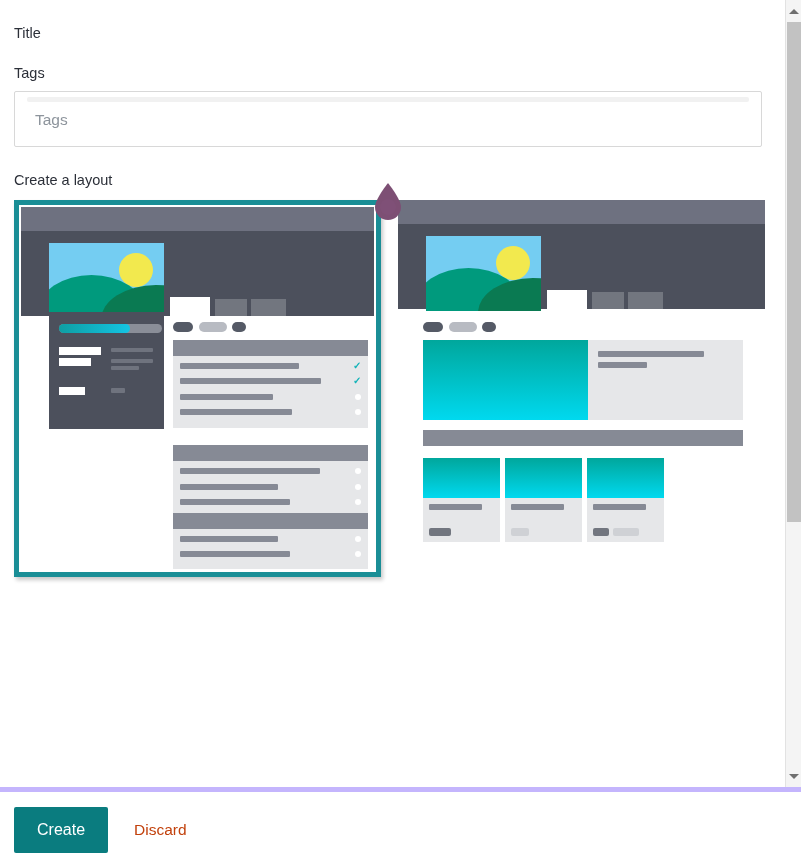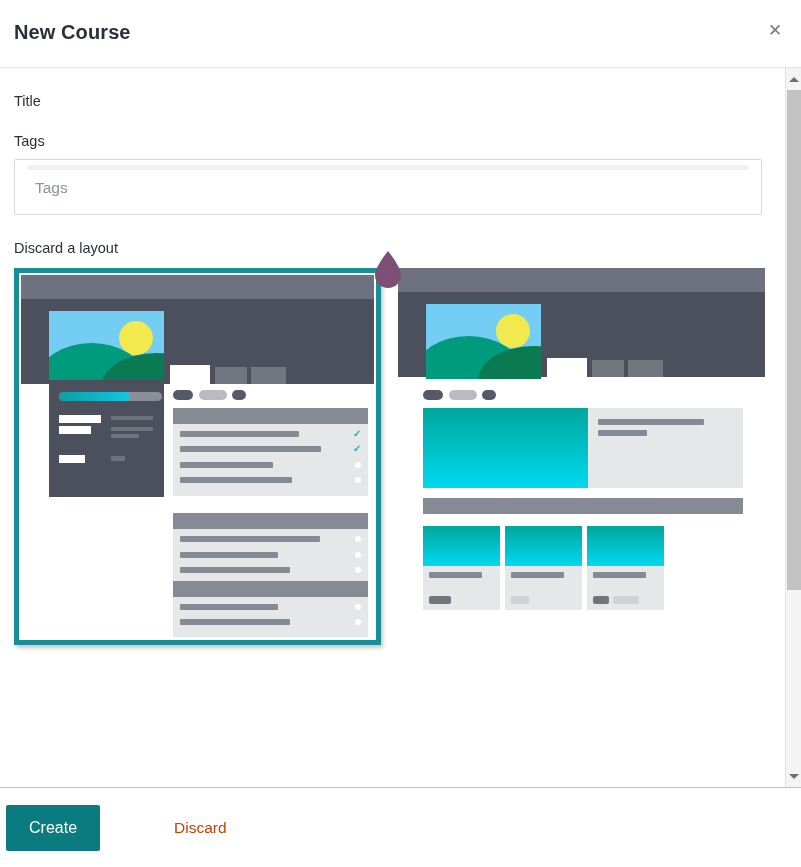--- a/index.html
+++ b/index.html
@@ -163,26 +163,25 @@
   
   .t-pic { position:absolute; overflow:hidden; background:#74cdf2; }
   .t-pic .sun { position:absolute; border-radius:50%; background:#f2e94e; }
   .t-pic .hill1 { position:absolute; border-radius:50% 50% 0 0; background:#009a7d; }
   .t-pic .hill2 { position:absolute; border-radius:50% 50% 0 0; background:#0a7a52; }
 
   
   .dlg-footer {
     flex: 0 0 80px;
     height: 80px;
-    border-top: 1px solid #c4b5fd;
+    border-top: 5px solid #c4b5fd;
     display: flex;
     align-items: center;
-    padding-left: 6px;
-    background: #fff;
-    gap: 48px;
+    padding-left: 14px;
+    background: #fff;
   }
   .btn-create {
     height: 46px;
     padding: 0 23px;
     background: #0a7c7f;
     color: #fff;
     border: none;
     border-radius: 2px;
     font-size: 16px;
     font-family: "Liberation Sans", sans-serif;
@@ -236,37 +235,33 @@
     width: 30px; height: 40px;
     pointer-events: none;
     z-index: 50;
   }
 </style>
 </head>
 <body>
 
 <div class="dialog">
 
-  <div class="dlg-header">
-    <div class="dlg-title">New Course</div>
-    <button class="dlg-close">✕</button>
-  </div>
 
   <div class="dlg-body-wrap">
     <div class="dlg-body">
 
       <div class="field-label" id="lbl-title">Title</div>
 
       <div class="field-label" id="lbl-tags">Tags</div>
       <div class="tags-box">
         <div class="tags-strip"></div>
         <div class="tags-placeholder">Tags</div>
       </div>
 
-      <div class="field-label" id="lbl-layout">Discard a layout</div>
+      <div class="field-label" id="lbl-layout">Create a layout</div>
 
       <div class="layouts">
 
         <div class="layout-card selected">
           <div class="thumb">
             <div class="t-topbar" style="left:0;top:0;width:100%;height:24px"></div>
             <div class="t-navbg" style="left:0;top:24px;width:100%;height:85px"></div>
 
             <div class="t-pic" style="left:28px;top:36px;width:115px;height:75px">
               <div class="sun" style="left:70px;top:10px;width:34px;height:34px"></div>

